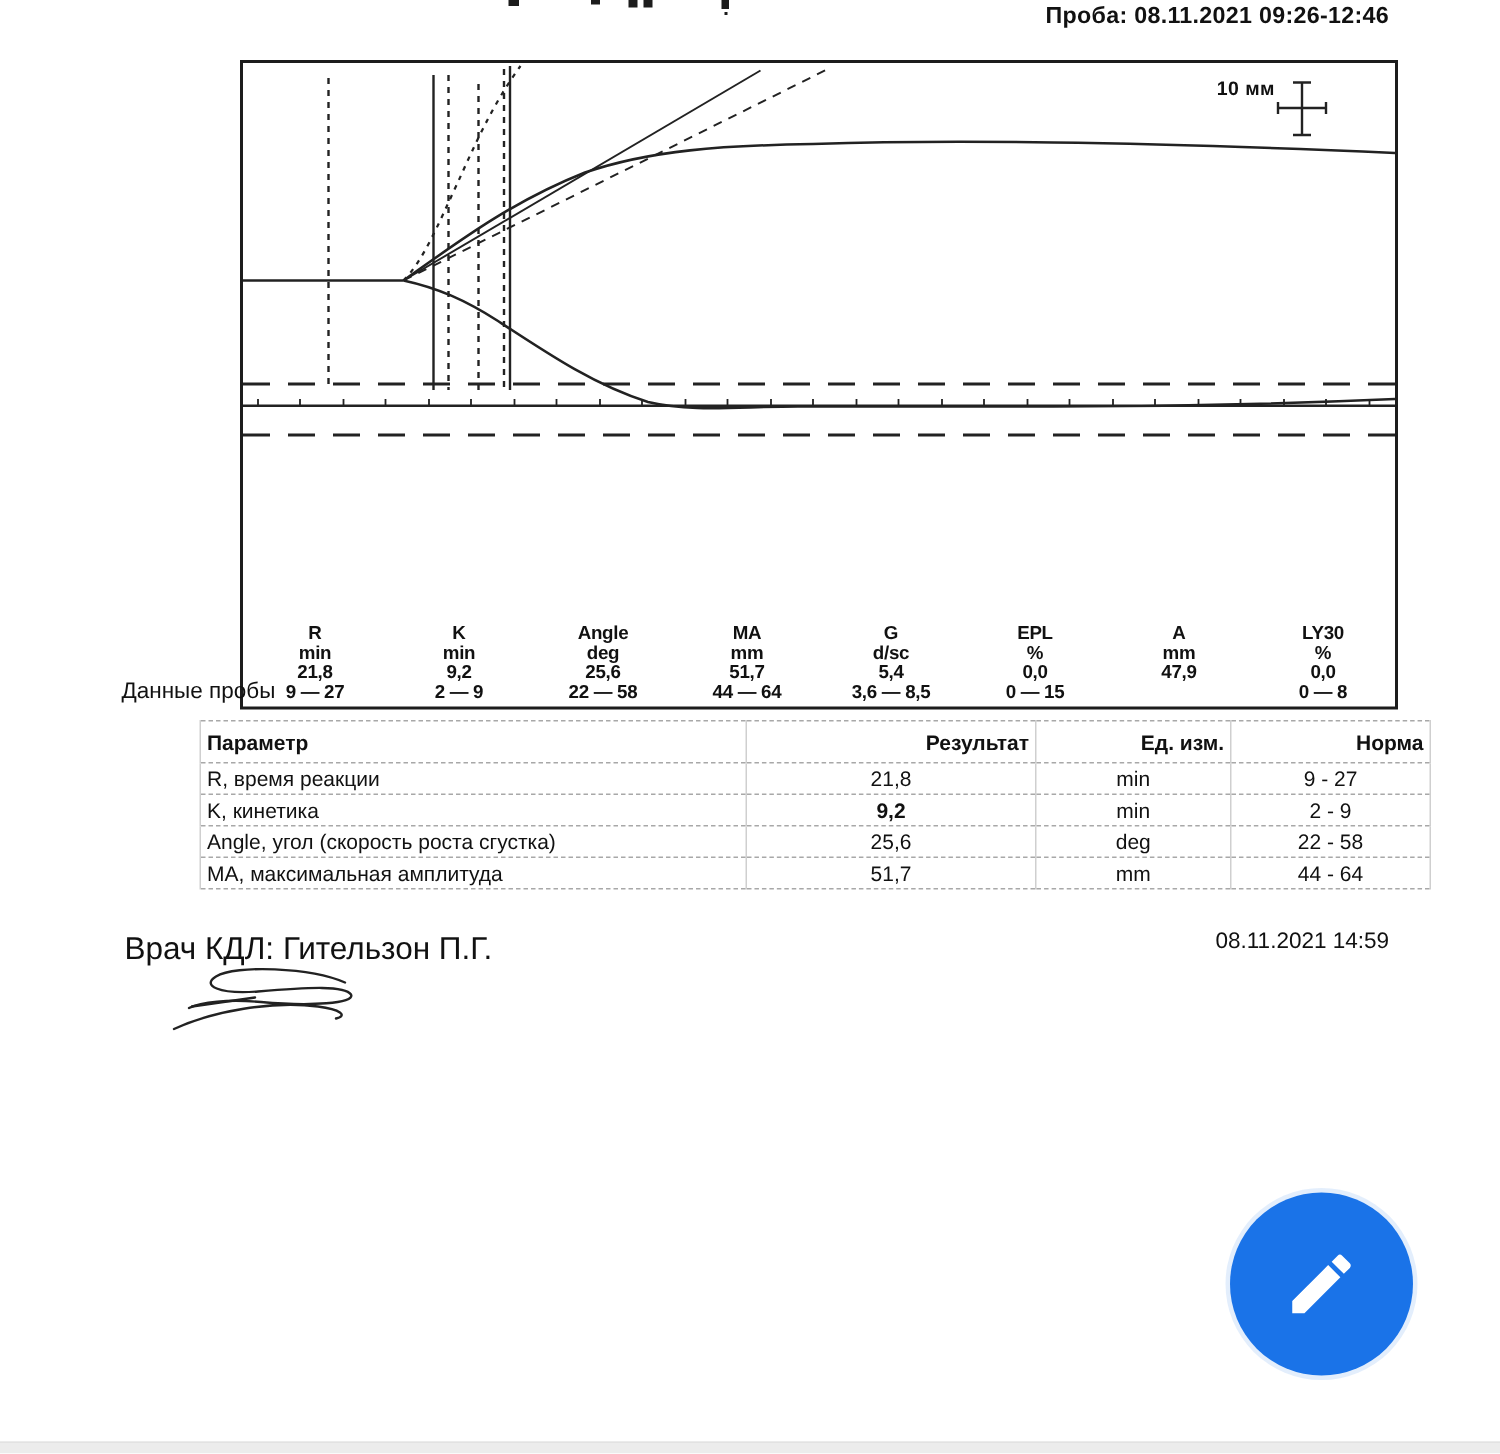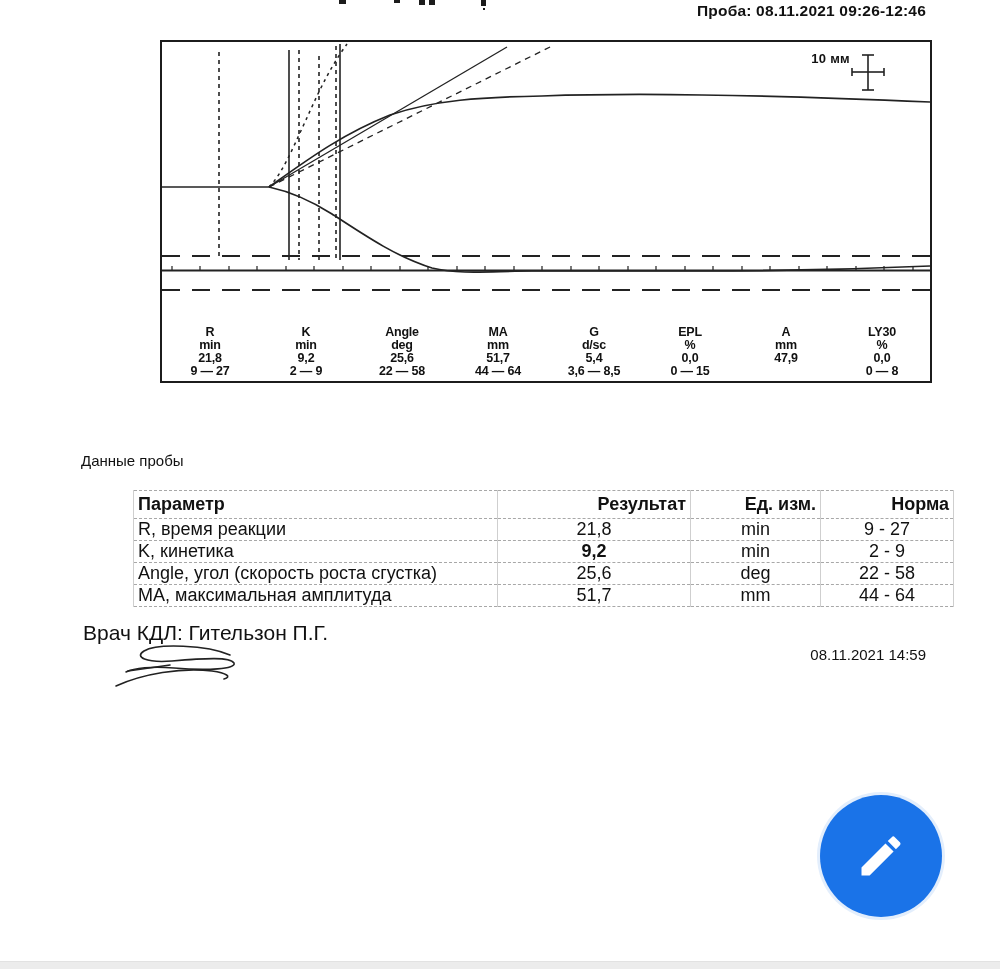--- a/index.html
+++ b/index.html
@@ -4,42 +4,42 @@
 <style>
   * { margin:0; padding:0; box-sizing:border-box; }
   html,body { width:1000px; height:969px; background:#ffffff; font-family:"Liberation Sans", sans-serif; color:#111; overflow:hidden; position:relative; }
 
   
   .frag { position:absolute; background:#1c1c1c; }
 
   .sample-header { position:absolute; top:2px; right:74px; font-size:15.5px; font-weight:bold; letter-spacing:.2px; }
 
   
-  .chart-box { position:absolute; left:160px; top:40px; width:772px; height:343px; border:2px solid #1c1c1c; background:#fff; }
+  .chart-box { position:absolute; left:160px; top:40px; width:772px; height:433px; border:2px solid #1c1c1c; background:#fff; }
   .chart-svg { position:absolute; left:0; top:0; }
   .scale-label { position:absolute; top:9px; right:80px; font-size:13px; font-weight:bold; letter-spacing:.3px; }
 
   .params { position:absolute; left:0; right:0; bottom:3px; display:flex; }
   .param-col { flex:1 1 0; text-align:center; font-weight:bold; font-size:12.5px; letter-spacing:-.2px; }
   .param-col > div { height:13px; line-height:13px; white-space:nowrap; }
 
   
   .section-title { position:absolute; left:81px; top:452px; font-size:15px; }
-  table.data { position:absolute; left:133px; top:490px; width:820px; border-collapse:collapse; font-size:18px; table-layout:fixed; }
+  table.data { position:absolute; left:133px; top:480px; width:820px; border-collapse:collapse; font-size:14px; table-layout:fixed; }
   table.data th, table.data td { border-top:1px dashed #a8a8a8; border-left:1px solid #cfcfcf; border-right:1px solid #cfcfcf; padding:0 4px; height:21px; overflow:hidden; white-space:nowrap; }
   table.data tr:last-child td { border-bottom:1px dashed #a8a8a8; }
   table.data th { height:28px; font-weight:bold; text-align:right; }
   table.data th.left, table.data td.left { text-align:left; }
   table.data td { text-align:center; }
   .col-param { width:364px; } .col-res { width:193px; } .col-unit { width:130px; } .col-norm { width:133px; }
   .bold { font-weight:bold; }
 
   
   .doctor-line { position:absolute; left:83px; top:621px; font-size:21px; }
-  .report-date { position:absolute; top:619px; right:74px; font-size:15px;margin-top:27px; }
+  .report-date { position:absolute; top:619px; right:74px; font-size:15px; }
   .signature { position:absolute; left:112px; top:641px; }
 
   
   .fab { position:absolute; left:820px; top:795px; width:122px; height:122px; border-radius:50%; background:#1a73e8; display:flex; align-items:center; justify-content:center; box-shadow:0 0 0 3px rgba(26,115,232,.12); cursor:pointer; border:none; }
 
   .bottom-bar { position:absolute; left:0; bottom:0; width:100%; height:8px; background:#ececec; border-top:1px solid #e2e2e2; }
 </style>
 </head>
 <body>
 

